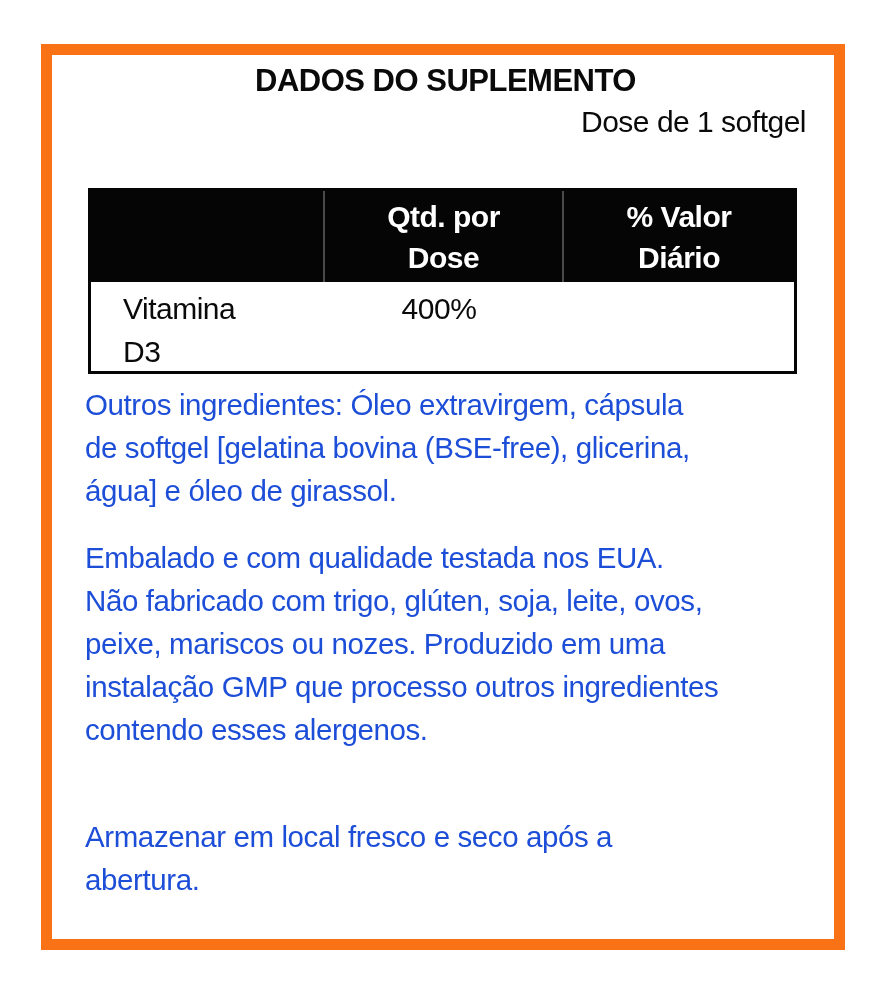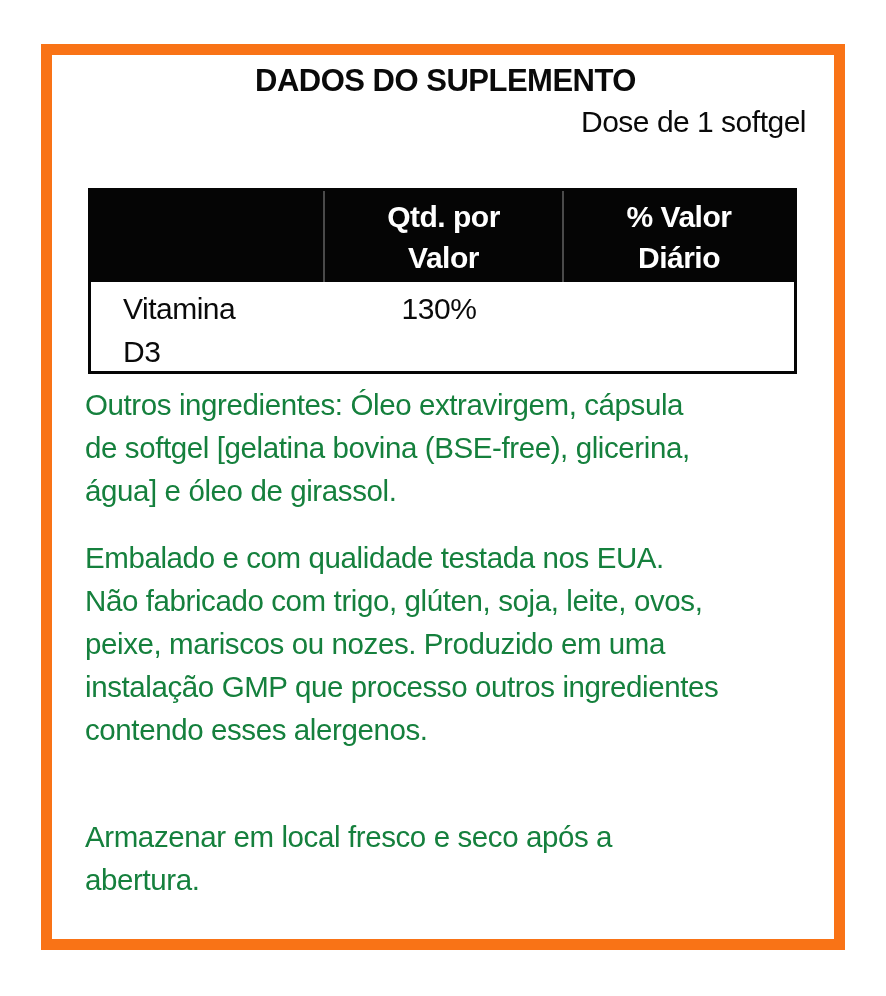--- a/index.html
+++ b/index.html
@@ -95,48 +95,48 @@
   }
   .facts-body-cell.col-2,
   .facts-body-cell.col-3 {
     text-align: center;
   }
   .para {
     font-size: 29.5px;
     letter-spacing: -0.4px;
     line-height: 43px;
     white-space: pre-line;
-    color: #15803d;
+    color: #1d4ed8;
   }
   .para-ingredients { margin-top: 9px; }
   .para-quality     { margin-top: 24px; }
   .para-storage     { margin-top: 64px; }
 </style>
 </head>
 <body>
 
 <div class="sheet">
   <div class="label-box">
 
     <div class="title">DADOS DO SUPLEMENTO</div>
 
     <div class="subtitle">Dose de 1 softgel</div>
 
     <div class="facts-table">
       <div class="facts-header-row">
         <div class="facts-header-cell col-1"></div>
         <div class="facts-header-cell col-2">Qtd. por
-Valor</div>
+Dose</div>
         <div class="facts-header-cell col-3">% Valor
 Diário</div>
       </div>
       <div class="facts-body-row">
         <div class="facts-body-cell col-1">Vitamina
 D3</div>
-        <div class="facts-body-cell col-3">130%</div>
+        <div class="facts-body-cell col-3">400%</div>
       </div>
     </div>
 
     <div class="para para-ingredients">Outros ingredientes: Óleo extravirgem, cápsula
 de softgel [gelatina bovina (BSE-free), glicerina,
 água] e óleo de girassol.</div>
 
     <div class="para para-quality">Embalado e com qualidade testada nos EUA.
 Não fabricado com trigo, glúten, soja, leite, ovos,
 peixe, mariscos ou nozes. Produzido em uma

